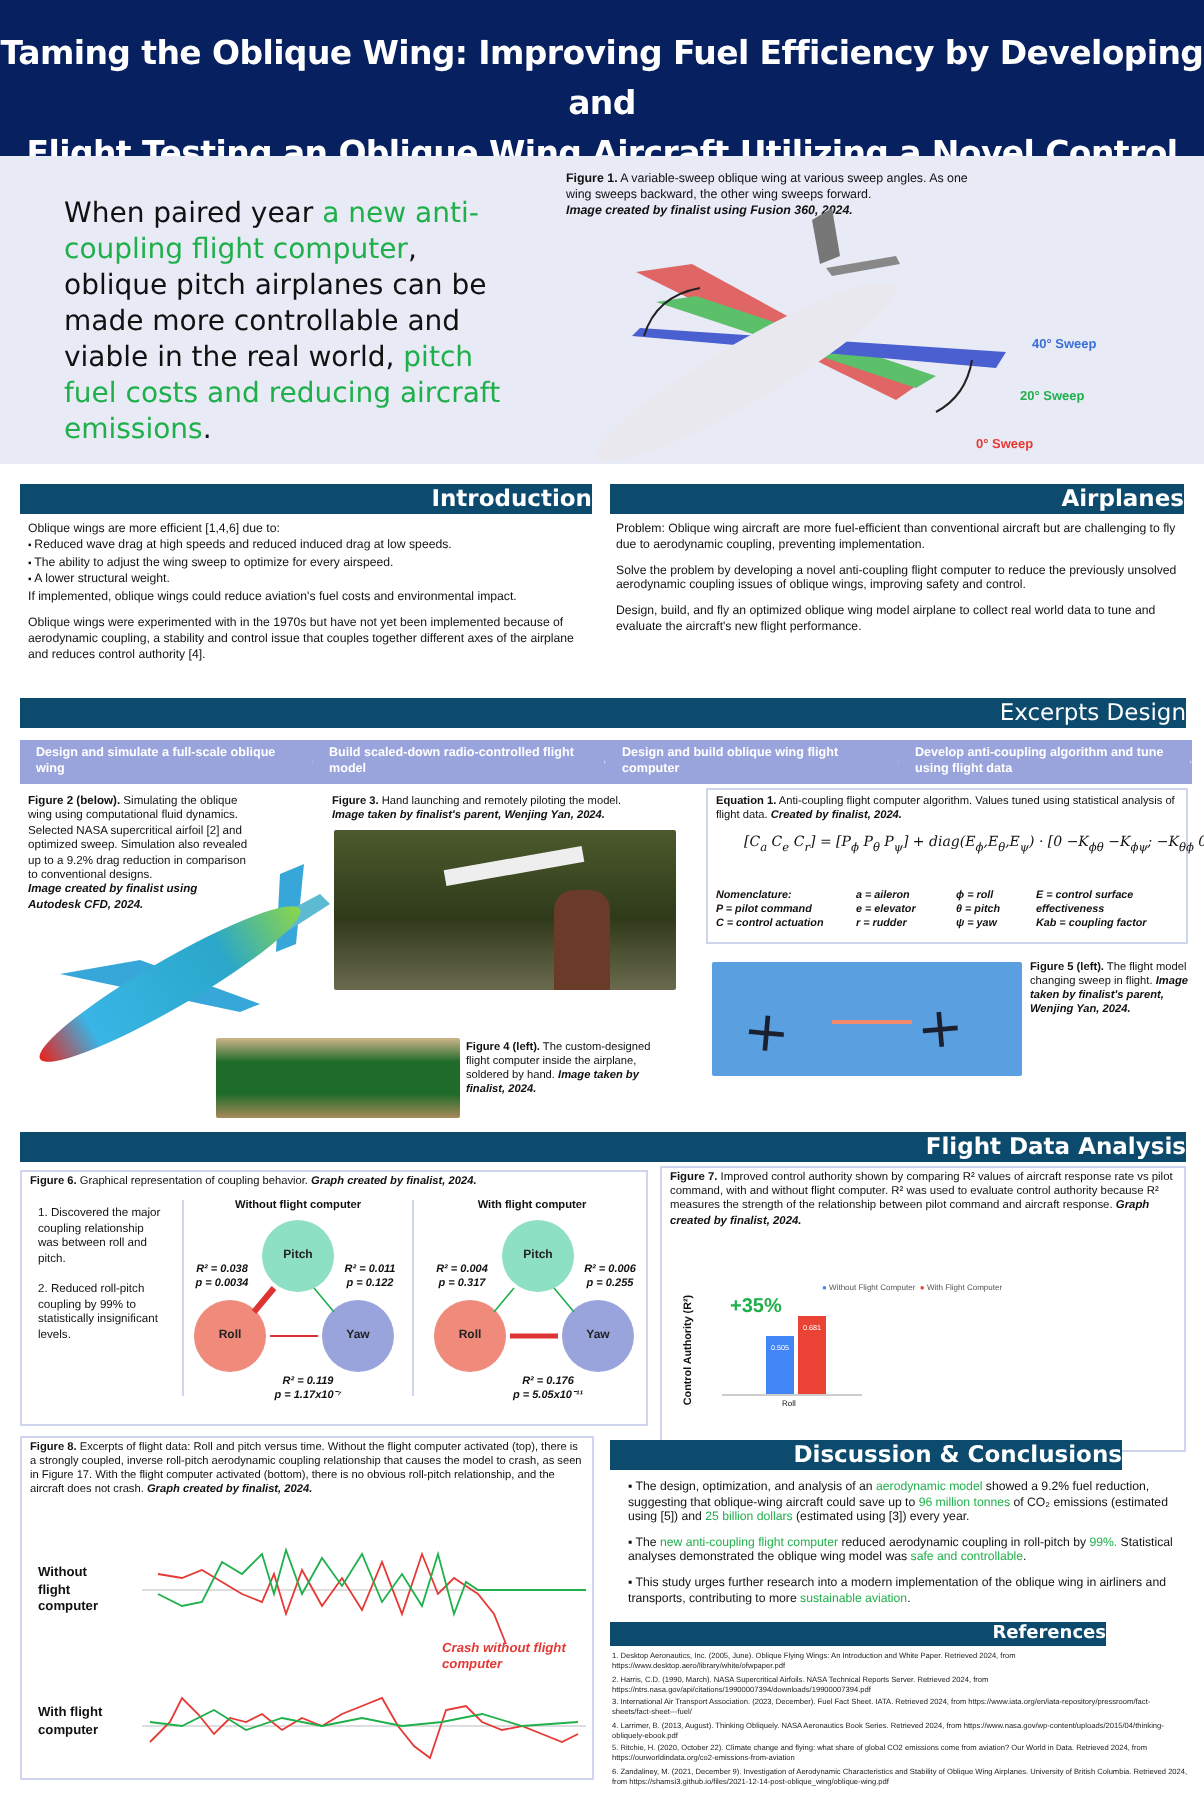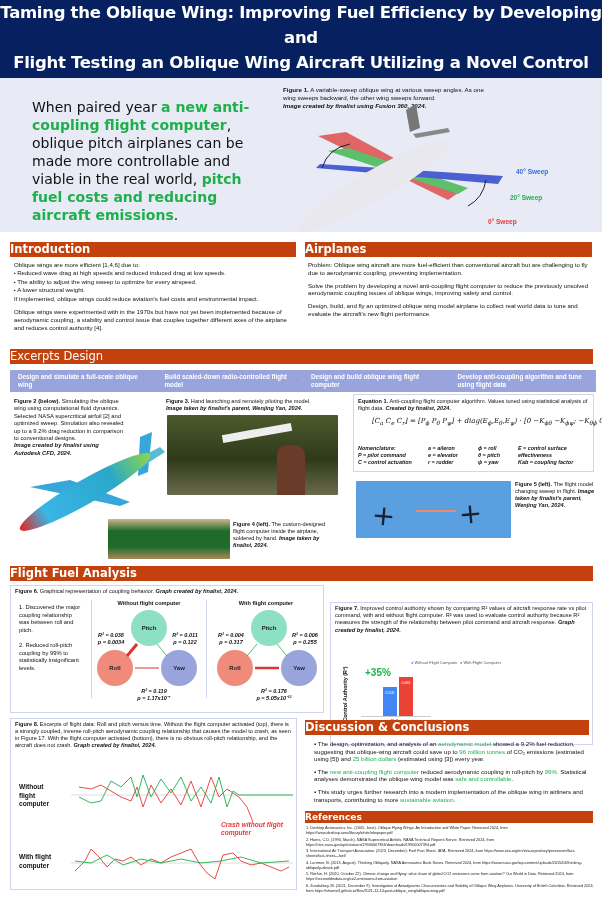--- a/index.html
+++ b/index.html
@@ -1,24 +1,24 @@
 <!DOCTYPE html>
 <html><head>
 <meta charset="utf-8">
 <style>
 *{box-sizing:border-box;margin:0;padding:0}
 body{width:602px;height:899px;background:#fff;font-family:"Liberation Sans",sans-serif;color:#111;position:relative;overflow:hidden}
-.title-bar{position:absolute;left:0;top:0;width:602px;height:91px;background:#062060;color:#fff;text-align:center;padding-top:0}
+.title-bar{position:absolute;left:0;top:0;width:602px;height:91px;background:#062060;color:#fff;text-align:center;padding-top:14px}
 .title-bar div{font-family:"DejaVu Sans",sans-serif;font-weight:bold;font-size:16.5px;line-height:25px;letter-spacing:-0.3px}
 .hero{position:absolute;left:0;top:78px;width:602px;height:154px;background:#e8eaf6}
 .hero-text{position:absolute;left:32px;top:20px;width:230px;font-family:"DejaVu Sans",sans-serif;font-size:14px;line-height:18px;color:#111}
-.green{color:#1fb04b;font-weight:bold}
+.green{color:#1fb04b;font-weight:normal}
 .fig1-cap{position:absolute;left:283px;top:8px;width:210px;font-size:6.2px;line-height:8px}
 .fig1{position:absolute;left:298px;top:20px;width:304px;height:134px}
-.sec-hdr{position:absolute;background:#c2410c;color:#fff;text-align:left;font-family:"DejaVu Sans",sans-serif;font-weight:bold;font-size:11.5px;line-height:15px;height:15px}
+.sec-hdr{position:absolute;background:#0c4a6e;color:#fff;text-align:right;font-family:"DejaVu Sans",sans-serif;font-weight:bold;font-size:11.5px;line-height:15px;height:15px}
 .txt{position:absolute;font-size:6.1px;line-height:7.8px;color:#111}
 .txt ul{list-style:none}
 .txt li:before{content:"▪ ";font-size:5px}
 .txt p{margin-bottom:5px}
 .steps{position:absolute;left:10px;top:370px;width:586px;height:22px;background:#9aa4dc;display:flex}
 .step{flex:1;color:#fff;font-weight:bold;font-size:6.3px;line-height:7.5px;padding:3px 8px;position:relative;border-right:1px solid #c8cff0;clip-path:polygon(0 0,92% 0,100% 50%,92% 100%,0 100%)}
 .photo{position:absolute;border-radius:1px}
 .box{position:absolute;border:1.5px solid #cfd5ef;background:#fff}
 .cap{position:absolute;font-size:5.6px;line-height:7px}
 .cap b{font-weight:bold}
@@ -136,21 +136,21 @@
 
 <div class="photo" style="left:356px;top:481px;width:155px;height:57px;background:#5a9fe0">
   <div style="position:absolute;left:18px;top:22px;font-size:24px;color:#1a2030;transform:rotate(-40deg)">✕</div>
   <div style="position:absolute;left:60px;top:29px;width:40px;height:2px;background:#f08a6a"></div>
   <div style="position:absolute;left:105px;top:20px;font-size:24px;color:#1a2030;transform:rotate(-50deg)">✕</div>
 </div>
 <div class="cap" style="left:515px;top:481px;width:80px">
   <b>Figure 5 (left).</b><span> The flight model changing sweep in flight. </span><i>Image taken by finalist's parent, Wenjing Yan, 2024.</i>
 </div>
 
-<div class="sec-hdr" style="left:10px;top:566px;width:583px">Flight Fuel Analysis</div>
+<div class="sec-hdr" style="left:10px;top:566px;width:583px">Flight Data Analysis</div>
 
 <div class="box" style="left:10px;top:585px;width:314px;height:128px">
   <div class="cap" style="left:4px;top:2px;width:300px">
     <b>Figure 6.</b><span> Graphical representation of coupling behavior. </span><i>Graph created by finalist, 2024.</i>
   </div>
   <div class="cap" style="left:8px;top:18px;width:64px;font-size:5.8px;line-height:7.6px">
     <div>1. Discovered the major coupling relationship was between roll and pitch.</div><br>
     <div>2. Reduced roll-pitch coupling by 99% to statistically insignificant levels.</div>
   </div>
   <div style="position:absolute;left:80px;top:14px;width:1px;height:98px;background:#cfd5ef"></div>
@@ -182,21 +182,21 @@
     <line x1="44" y1="68" x2="68" y2="68" stroke="#d33" stroke-width="2.5"></line>
   </svg>
   <div class="stat" style="left:200px;top:46px;width:40px;white-space:pre">R² = 0.004
 p = 0.317</div>
   <div class="stat" style="left:274px;top:46px;width:40px;white-space:pre">R² = 0.006
 p = 0.255</div>
   <div class="stat" style="left:238px;top:102px;width:50px;white-space:pre">R² = 0.176
 p = 5.05x10⁻¹¹</div>
 </div>
 
-<div class="box" style="left:330px;top:602px;width:263px;height:143px">
+<div class="box" style="left:330px;top:583px;width:263px;height:143px">
   <div class="cap" style="left:4px;top:2px;width:252px;font-size:5.7px;line-height:7.2px">
     <b>Figure 7.</b><span> Improved control authority shown by comparing R² values of aircraft response rate vs pilot command, with and without flight computer. R² was used to evaluate control authority because R² measures the strength of the relationship between pilot command and aircraft response. </span><i>Graph created by finalist, 2024.</i>
   </div>
   <div style="position:absolute;left:80px;top:57px;font-size:4px;color:#555">
     <span style="color:#4285f4">●</span> <span>Without Flight Computer</span>
     &nbsp;<span style="color:#ea4335">●</span> <span>With Flight Computer</span>
   </div>
   <div style="position:absolute;left:-14px;top:88px;transform:rotate(-90deg);font-size:5.4px;font-weight:bold;white-space:nowrap">Control Authority (R²)</div>
 
   <div style="position:absolute;left:30px;top:68px;width:70px;height:46px;border-bottom:1px solid #ccc">
@@ -223,28 +223,28 @@
     <polyline fill="none" stroke="#1fb04b" stroke-width="0.9" points="8,30 20,36 30,34 40,14 50,20 60,10 66,30 72,8 80,30 90,12 100,26 110,10 120,34 130,20 140,36 148,10 156,40 162,24 168,28 222,28"></polyline>
   </svg>
   <div class="cap" style="left:210px;top:102px;width:70px;color:#e53935;font-weight:bold;font-style:italic;font-size:6.6px;line-height:8px">Crash without flight computer</div>
   <svg style="position:absolute;left:60px;top:124px" width="222" height="40" viewBox="0 0 222 40">
     <line x1="0" y1="20" x2="222" y2="20" stroke="#ddd"></line>
     <polyline fill="none" stroke="#e53935" stroke-width="0.9" points="4,28 14,18 20,6 28,14 36,24 44,16 52,18 60,14 70,22 80,16 90,20 100,14 110,10 120,6 128,20 136,30 144,36 152,12 162,10 170,18 180,22 190,20 200,24 210,28 218,24"></polyline>
     <polyline fill="none" stroke="#1fb04b" stroke-width="0.9" points="4,18 20,20 36,12 52,22 70,16 90,20 110,16 130,20 150,18 170,14 190,20 218,18"></polyline>
   </svg>
 </div>
 
-<div class="sec-hdr" style="left:305px;top:720px;width:284px">Discussion &amp; Conclusions</div>
+<div class="sec-hdr" style="left:305px;top:720px;width:256px">Discussion &amp; Conclusions</div>
 <div class="txt" style="left:314px;top:740px;width:280px;font-size:6.1px;line-height:7.6px">
   <p>▪ <span>The design, optimization, and analysis of an </span><span class="green" style="font-weight:normal">aerodynamic model</span><span> showed a 9.2% fuel reduction, suggesting that oblique-wing aircraft could save up to </span><span class="green" style="font-weight:normal">96 million tonnes</span><span> of CO₂ emissions (estimated using [5]) and </span><span class="green" style="font-weight:normal">25 billion dollars</span><span> (estimated using [3]) every year.</span></p>
   <p>▪ <span>The </span><span class="green" style="font-weight:normal">new anti-coupling flight computer</span><span> reduced aerodynamic coupling in roll-pitch by </span><span class="green" style="font-weight:normal">99%.</span><span> Statistical analyses demonstrated the oblique wing model was </span><span class="green" style="font-weight:normal">safe and controllable</span><span>.</span></p>
   <p>▪ <span>This study urges further research into a modern implementation of the oblique wing in airliners and transports, contributing to more </span><span class="green" style="font-weight:normal">sustainable aviation</span><span>.</span></p>
 </div>
 
-<div class="sec-hdr" style="left:305px;top:811px;width:288px;height:12px;line-height:12px;font-size:9px">References</div>
+<div class="sec-hdr" style="left:305px;top:811px;width:248px;height:12px;line-height:12px;font-size:9px">References</div>
 <div style="position:absolute;left:306px;top:826px;width:288px">
   <div class="ref">1. Desktop Aeronautics, Inc. (2005, June). Oblique Flying Wings: An Introduction and White Paper. Retrieved 2024, from https://www.desktop.aero/library/white/ofwpaper.pdf</div>
   <div class="ref">2. Harris, C.D. (1990, March). NASA Supercritical Airfoils. NASA Technical Reports Server. Retrieved 2024, from https://ntrs.nasa.gov/api/citations/19900007394/downloads/19900007394.pdf</div>
   <div class="ref">3. International Air Transport Association. (2023, December). Fuel Fact Sheet. IATA. Retrieved 2024, from https://www.iata.org/en/iata-repository/pressroom/fact-sheets/fact-sheet---fuel/</div>
   <div class="ref">4. Larrimer, B. (2013, August). Thinking Obliquely. NASA Aeronautics Book Series. Retrieved 2024, from https://www.nasa.gov/wp-content/uploads/2015/04/thinking-obliquely-ebook.pdf</div>
   <div class="ref">5. Ritchie, H. (2020, October 22). Climate change and flying: what share of global CO2 emissions come from aviation? Our World in Data. Retrieved 2024, from https://ourworldindata.org/co2-emissions-from-aviation</div>
   <div class="ref">6. Zandaliney, M. (2021, December 9). Investigation of Aerodynamic Characteristics and Stability of Oblique Wing Airplanes. University of British Columbia. Retrieved 2024, from https://shamsi3.github.io/files/2021-12-14-post-oblique_wing/oblique-wing.pdf</div>
 </div>
 
 </body></html>

